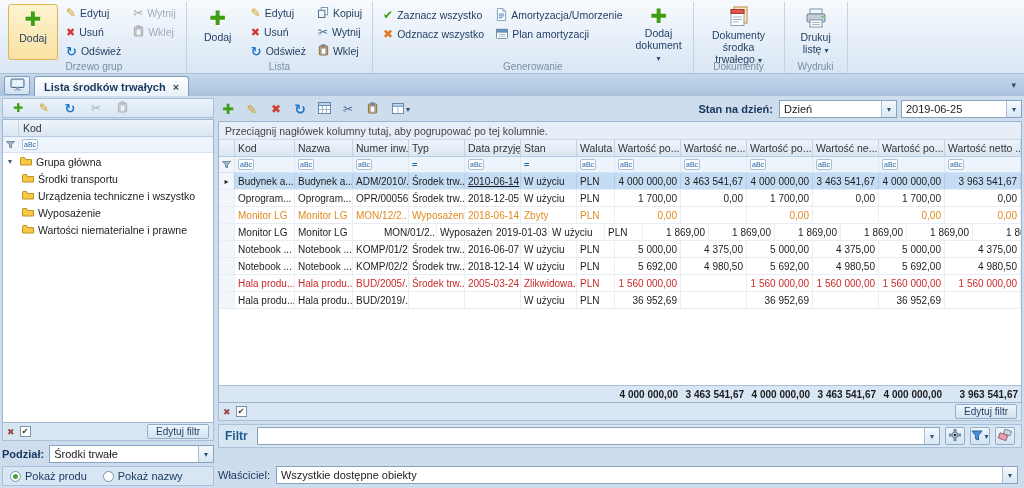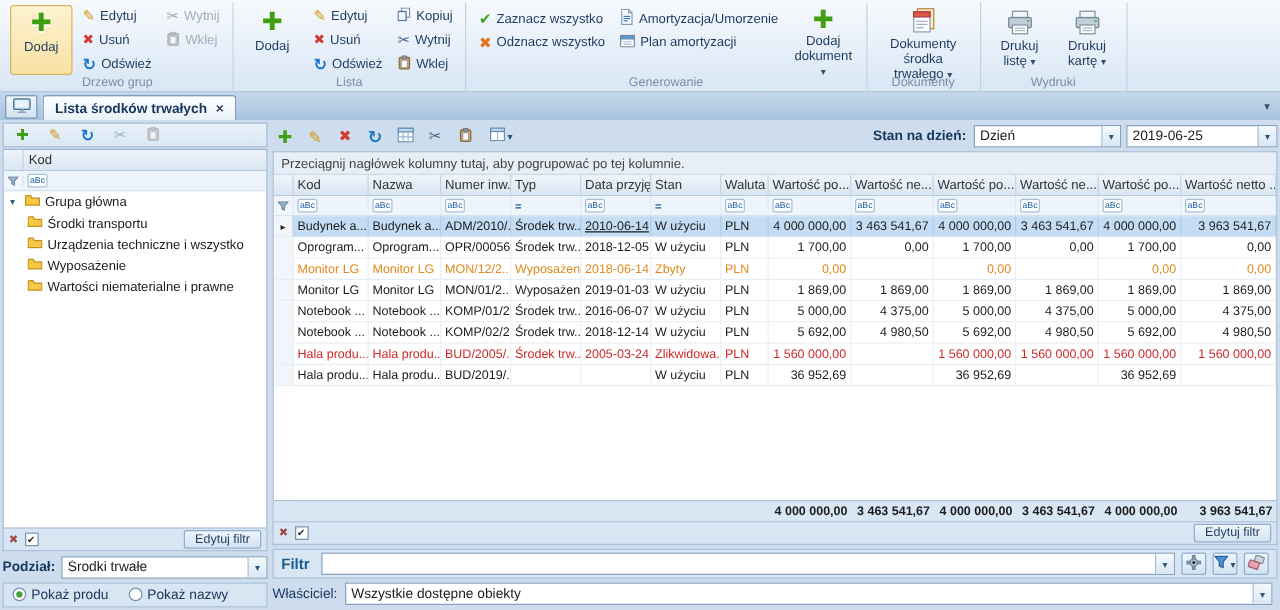--- a/index.html
+++ b/index.html
@@ -119,21 +119,21 @@
   .mp-filler { flex:1; background:#fff; }
   .mp-summary { height:17px; flex:none; display:flex; background:#d9e7f5; border-top:1px solid #a9c0d8; }
   .mp-summary .cell { justify-content:flex-end; font-size:10px; font-weight:bold; }
   .mp-summary .cell.ind { background:#d9e7f5; border-right:none; }
 
   .mp-filter2 { height:24px; margin-top:3px; background:#d8e6f4; border:1px solid #a9c0d8;
     display:flex; align-items:center; gap:5px; padding:0 6px; }
   .filtr-lbl { font-weight:bold; color:#1b5c8a; font-size:12px; margin-right:4px; }
   .sq-btn { width:20px; height:18px; border:1px solid #93aecb; border-radius:2px;
     background:linear-gradient(#eef5fc,#d3e3f2); display:flex; align-items:center; justify-content:center; gap:1px; }
-  .mp-owner { height:22px; margin-top:1px; display:flex; align-items:center; gap:6px; padding-right:4px; }
+  .mp-owner { height:22px; margin-top:16px; display:flex; align-items:center; gap:6px; padding-right:4px; }
   .mp-owner .olbl { color:#17365c; }
 </style>
 </head>
 <body>
 
 <div class="app">
 
   <div class="ribbon">
 
     <div class="rgroup">
@@ -292,33 +292,20 @@
               <svg width="22" height="20" viewBox="0 0 22 20">
                 <rect x="5" y="1" width="12" height="5" fill="#f2f6fa" stroke="#7f93a6"></rect>
                 <rect x="2" y="6" width="18" height="8" rx="1" fill="#c2cfdb" stroke="#70859a"></rect>
                 <rect x="16.5" y="8" width="2" height="1.6" fill="#6fae4e"></rect>
                 <rect x="5" y="12" width="12" height="7" fill="#fff" stroke="#7f93a6"></rect>
                 <line x1="7" y1="14.5" x2="15" y2="14.5" stroke="#a8b8c6"></line>
                 <line x1="7" y1="16.5" x2="15" y2="16.5" stroke="#a8b8c6"></line>
               </svg>
             </span>
           <span><span>Drukuj listę</span> <span class="caret">▾</span></span>
-        </div>
-        <div class="bigbtn">
-          <span class="bicon">
-              <svg width="22" height="20" viewBox="0 0 22 20">
-                <rect x="5" y="1" width="12" height="5" fill="#f2f6fa" stroke="#7f93a6"></rect>
-                <rect x="2" y="6" width="18" height="8" rx="1" fill="#c2cfdb" stroke="#70859a"></rect>
-                <rect x="16.5" y="8" width="2" height="1.6" fill="#6fae4e"></rect>
-                <rect x="5" y="12" width="12" height="7" fill="#fff" stroke="#7f93a6"></rect>
-                <line x1="7" y1="14.5" x2="15" y2="14.5" stroke="#a8b8c6"></line>
-                <line x1="7" y1="16.5" x2="15" y2="16.5" stroke="#a8b8c6"></line>
-              </svg>
-            </span>
-          <span><span>Drukuj kartę</span> <span class="caret">▾</span></span>
         </div>
       </div>
       <div class="rg-label">Wydruki</div>
     </div>
 
   </div>
 
   <div class="tabstrip">
     <div class="tstrip-btn">
       <span><svg width="15" height="13" viewBox="0 0 15 13">
@@ -595,21 +582,21 @@
               <div class="cell num" style="width: 66px;"></div>
               <div class="cell num" style="width: 66px;">0,00</div>
               <div class="cell num" style="width: 66px;"></div>
               <div class="cell num" style="width: 66px;">0,00</div>
               <div class="cell num" style="width: 76px;">0,00</div>
             </div>
             <div class="tr">
               <div class="cell ind"></div>
               <div class="cell" style="width: 60px;">Monitor LG</div>
               <div class="cell" style="width: 58px;">Monitor LG</div>
-              <div class="cell" style="width: 56px;">MON/01/2...</div>
+              <div class="cell" style="width: 56px; margin-left: 28px;">MON/01/2...</div>
               <div class="cell" style="width: 56px;">Wyposażenie</div>
               <div class="cell" style="width: 56px;">2019-01-03</div>
               <div class="cell" style="width: 56px;">W użyciu</div>
               <div class="cell" style="width: 38px;">PLN</div>
               <div class="cell num" style="width: 66px;">1 869,00</div>
               <div class="cell num" style="width: 66px;">1 869,00</div>
               <div class="cell num" style="width: 66px;">1 869,00</div>
               <div class="cell num" style="width: 66px;">1 869,00</div>
               <div class="cell num" style="width: 66px;">1 869,00</div>
               <div class="cell num" style="width: 76px;">1 869,00</div>

